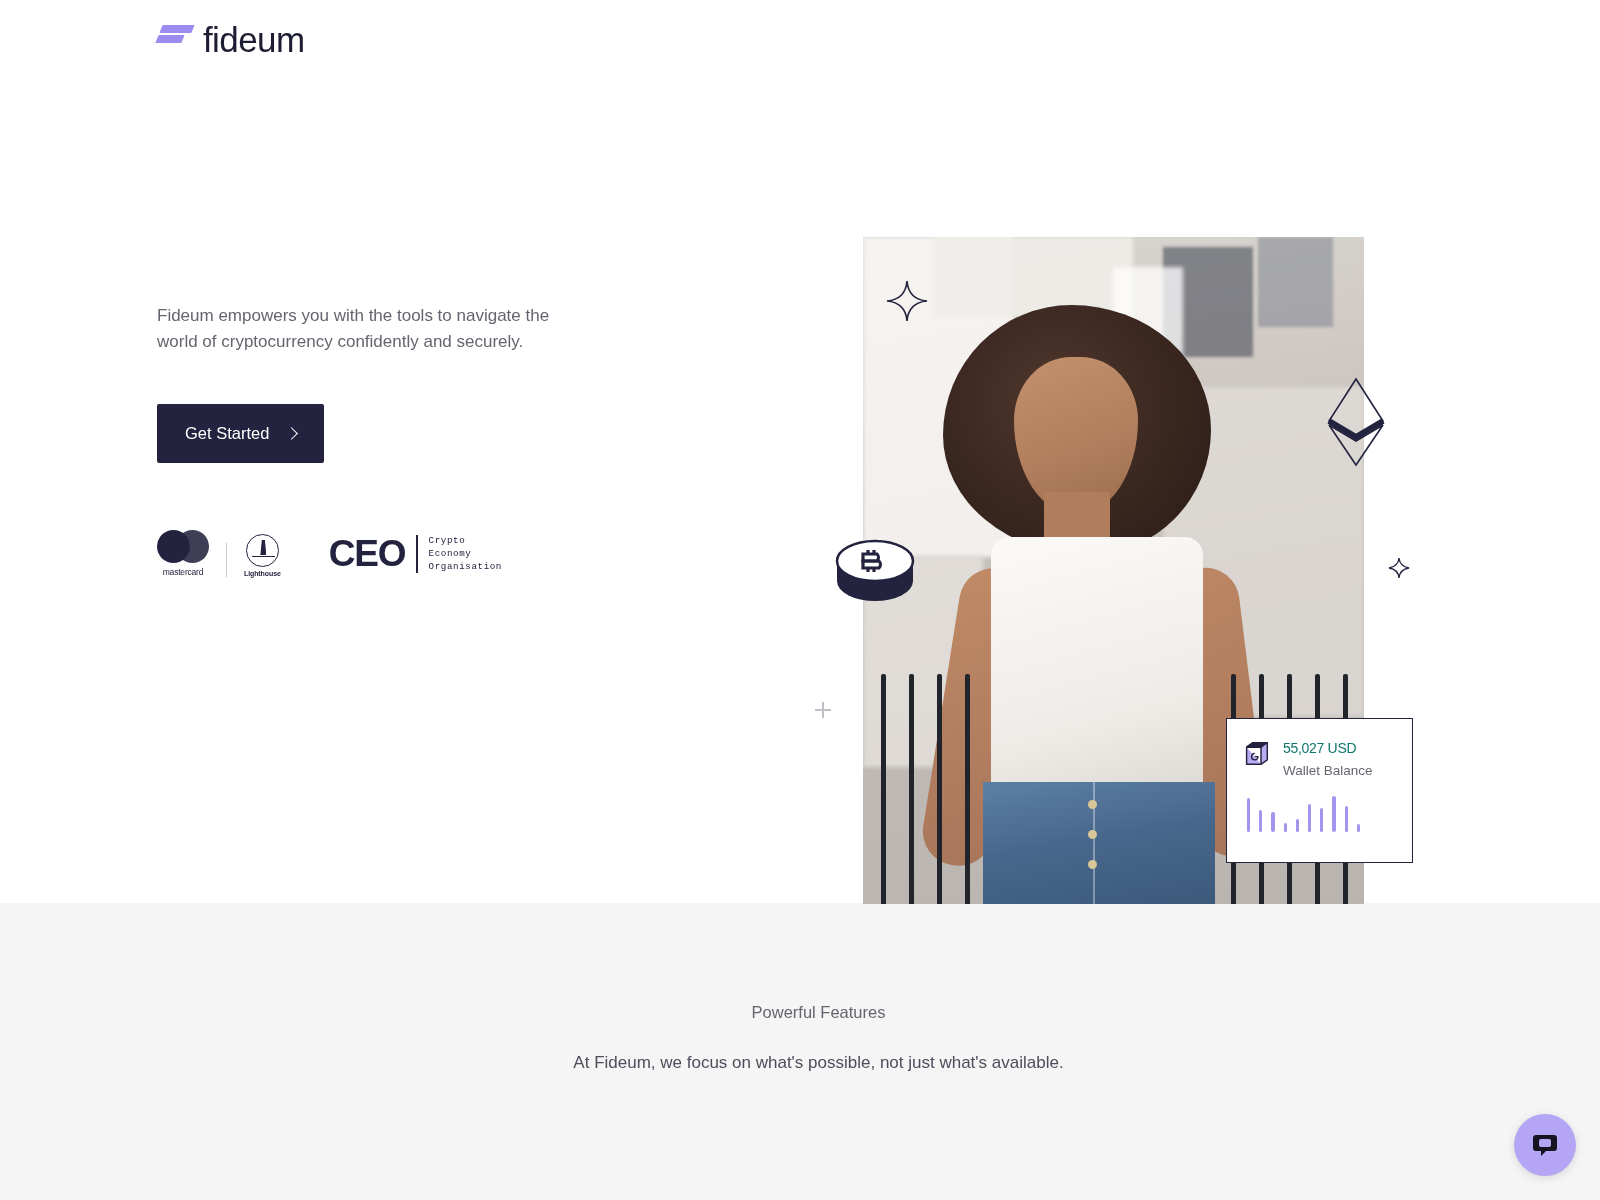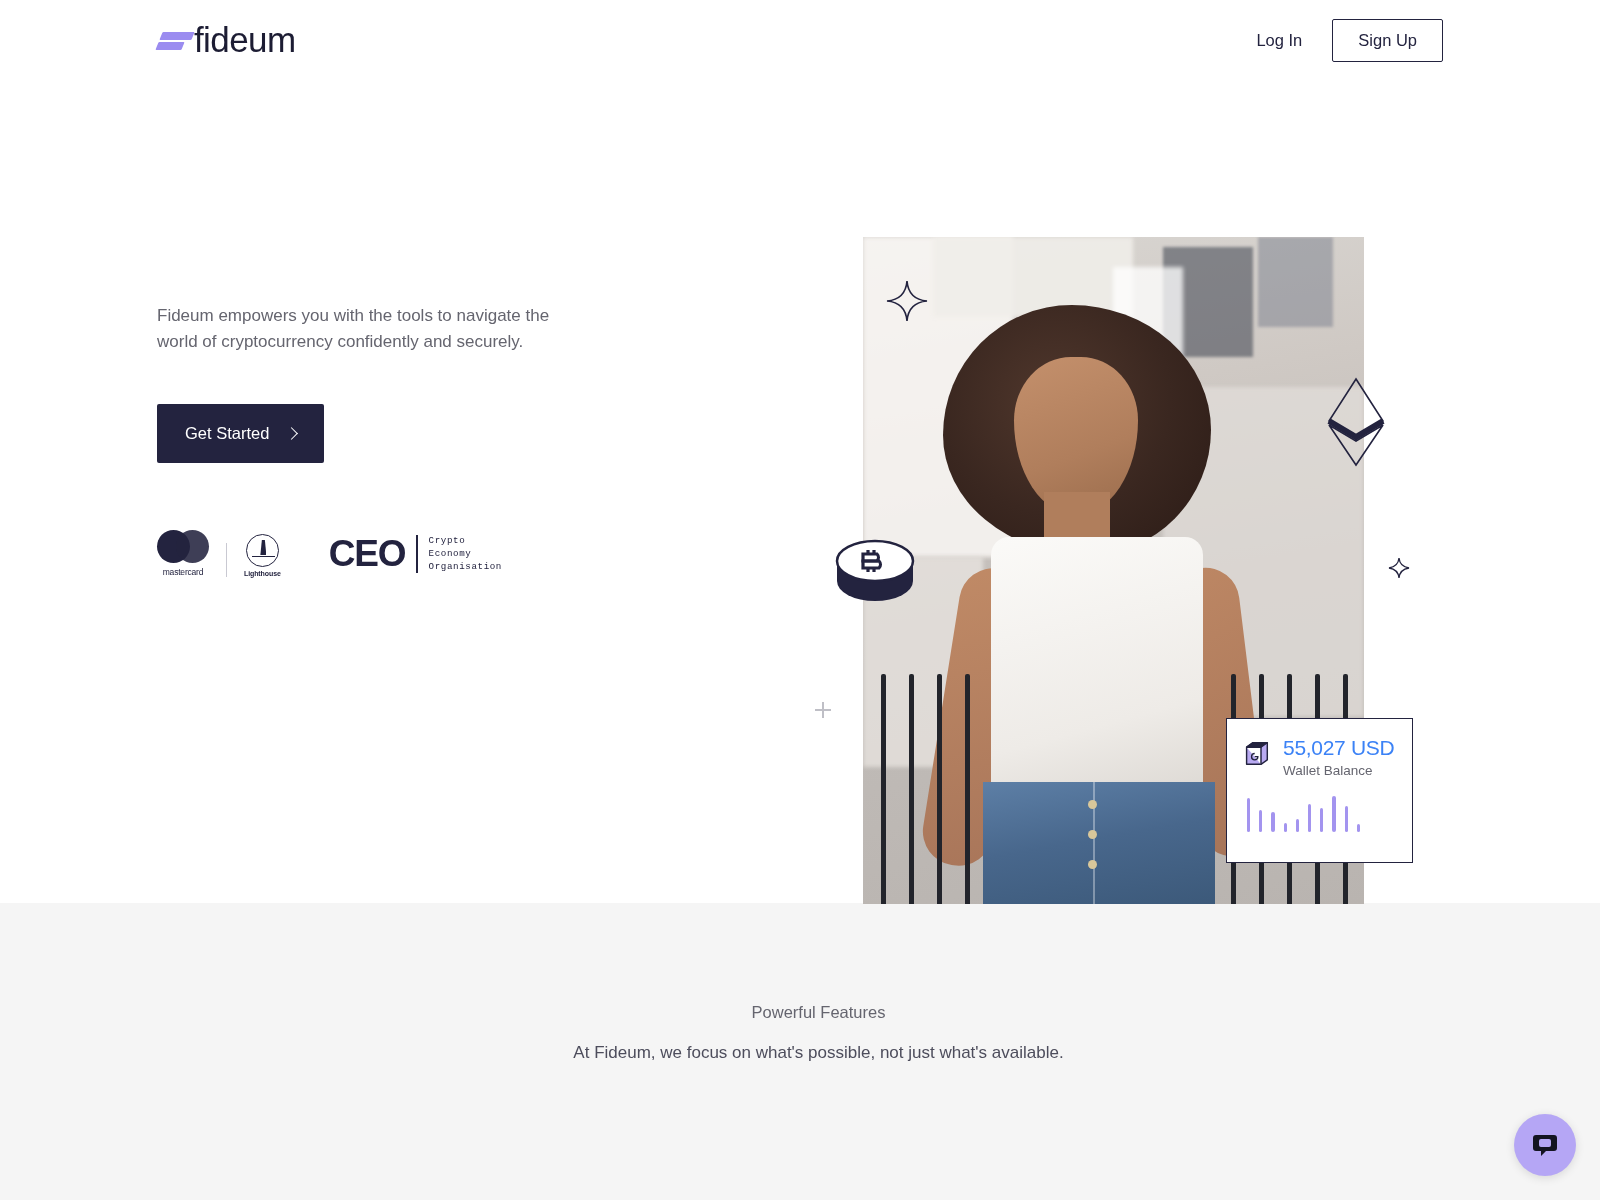--- a/index.html
+++ b/index.html
@@ -22,21 +22,21 @@
     height: 80px;
     display: flex;
     align-items: center;
     padding: 0 157px 0 157px;
     background: #ffffff;
     position: relative;
   }
 
   .brand {
     display: flex;
-    align-items: center;
+    gap: 9px;
     cursor: pointer;
   }
   .brand-mark {
     width: 37px;
     height: 26px;
     position: relative;
   }
   .brand-mark .bar {
     position: absolute;
     height: 8px;
@@ -407,22 +407,22 @@
     align-items: flex-start;
     gap: 13px;
   }
   .wallet-icon {
     width: 27px; height: 27px;
     position: relative;
     flex: none;
     margin-top: 3px;
   }
   .wallet-amount {
-    font-size: 21px;
-    color: #3b82f6;
+    font-size: 14px;
+    color: #0f766e;
     letter-spacing: -0.3px;
     line-height: 22px;
   }
   .wallet-label {
     font-size: 13.5px;
     color: #65656f;
     margin-top: 4px;
   }
   .wallet-bars {
     display: flex;
@@ -452,21 +452,21 @@
     color: #65656f;
   }
   .features-title {
     margin-top: 24px;
     font-size: 45px;
     letter-spacing: -1.2px;
     color: #23233f;
     font-weight: 400;
   }
   .features-sub {
-    margin-top: 21px;
+    margin-top: 31px;
     font-size: 17px;
     color: #4d4d5c;
   }
 
   
   .chat-widget {
     position: absolute;
     right: 24px;
     bottom: 24px;
     width: 62px;
@@ -487,24 +487,20 @@
 
   <div class="brand">
     <span class="brand-mark">
       <span class="bar top"></span>
       <span class="bar bottom"></span>
     </span>
     <span class="brand-name">fideum</span>
   </div>
 
 
-  <div class="header-actions">
-    <a class="login-link" href="#">Log In</a>
-    <button class="signup-btn">Sign Up</button>
-  </div>
 </header>
 
 <section class="hero">
 
   <div class="hero-copy">
 
     <p class="hero-sub">Fideum empowers you with the tools to navigate the world of cryptocurrency confidently and securely.</p>
 
     <button class="cta-btn">
       <span>Get Started</span>

